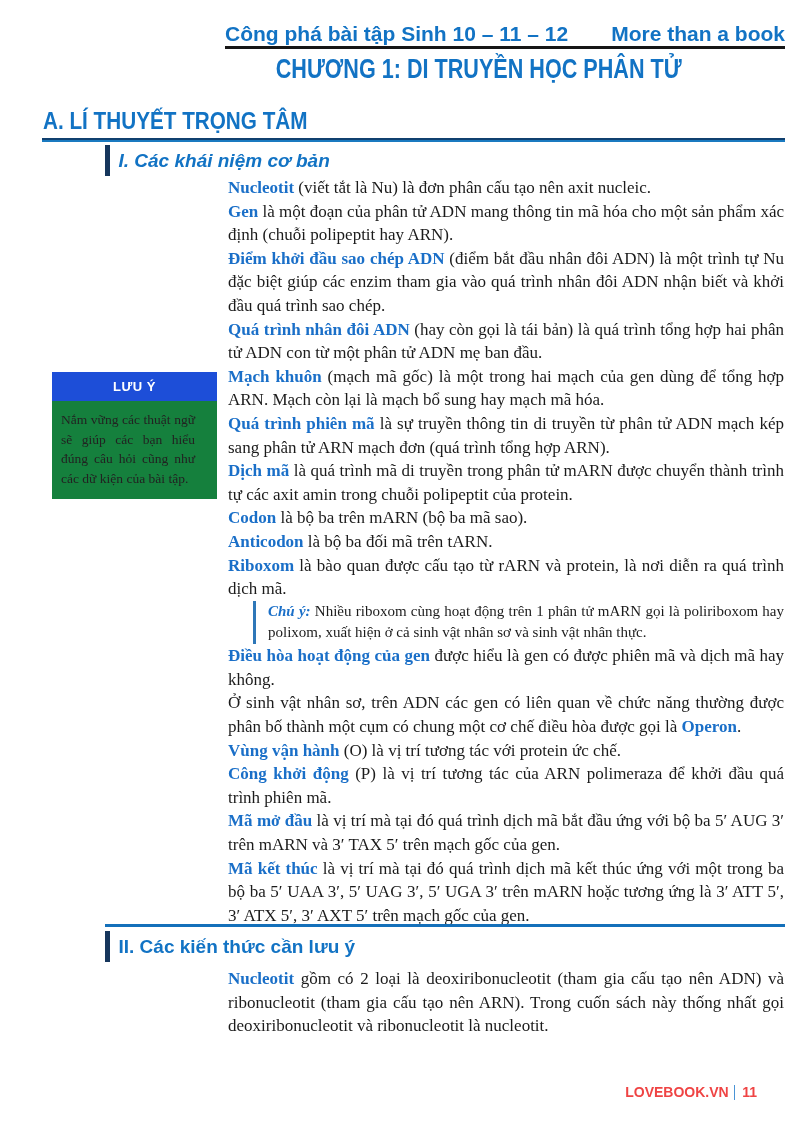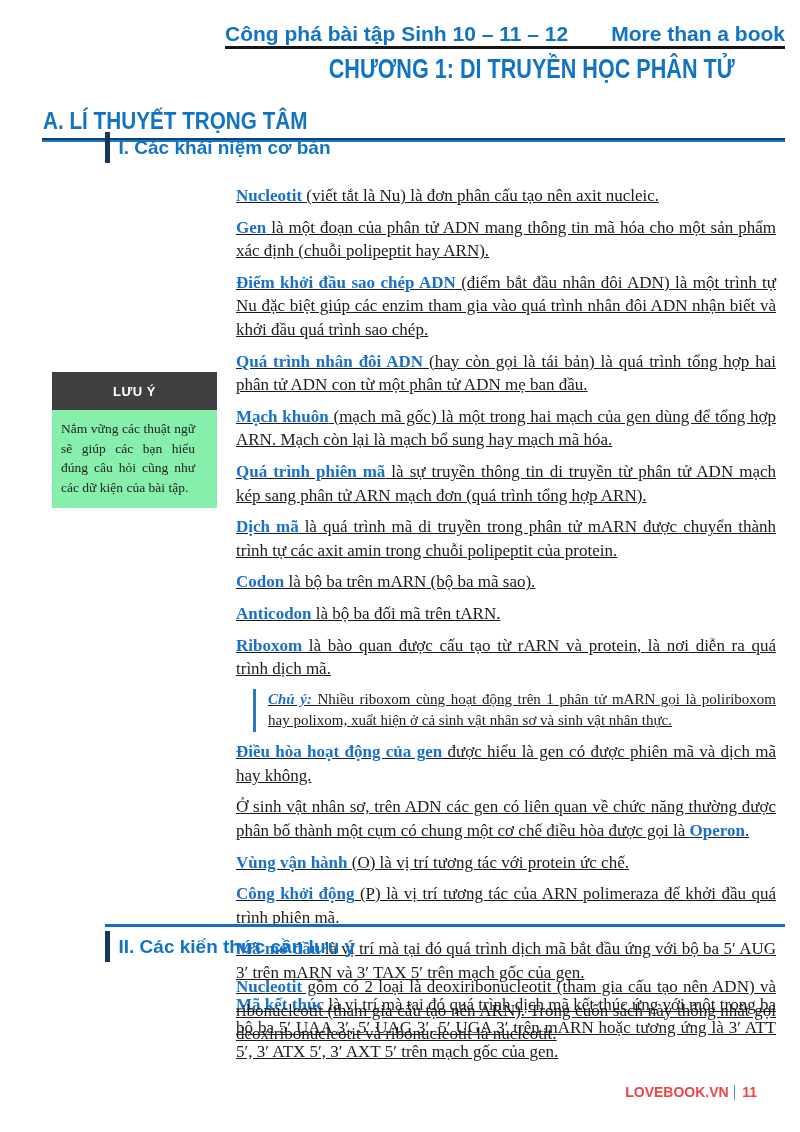--- a/index.html
+++ b/index.html
@@ -14,21 +14,21 @@
     display:flex; justify-content:space-between; align-items:baseline;
     font-family:"Liberation Sans", sans-serif; font-weight:bold;
     font-size:21px; color:#1273c4;
   }
   .header-rule {
     position:absolute; left:225px; top:46px; width:560px; height:2.5px;
     background:#161616;
   }
   
   .chapter-title {
-    position:absolute; left:225px; top:54px; width:560px; text-align:right;
+    position:absolute; left:225px; top:54px; width:560px; text-align:left;
   }
   .chapter-title > span {
     display:inline-block; transform:scaleX(.8); transform-origin:center;
     font-family:"Liberation Sans", sans-serif; font-weight:800;
     font-size:27px; letter-spacing:0px; color:#1273c4; white-space:nowrap;
   }
   
   .section-a {
     position:absolute; left:43px; top:108px;text-decoration:underline;
   }
@@ -43,49 +43,49 @@
   }
   
   .roman-heading { position:absolute; display:flex; align-items:center; }
   .roman-heading .vbar {
     width:4.5px; height:31px; background:#16365c; margin-right:9px; flex:none;
   }
   .roman-heading .h-text {
     font-family:"Liberation Sans", sans-serif; font-weight:bold;
     font-size:19px; color:#1273c4; white-space:nowrap;
   }
-  #heading-1 { left:105px; top:132px; }
+  #heading-1 { left:105px; top:145px;font-style:italic; }
   #heading-2 { left:105px; top:931px; }
   .sec2-topline {
     position:absolute; left:105px; top:924px; width:680px; height:2.5px;
     background:#1470ba;
   }
   
   .body-col {
     position:absolute; left:228px; width:556px;
     font-size:17px; line-height:23.6px; text-align:justify; color:#1b1b1b;
   }
   #col-1 { top:176px; }
   #col-2 { top:967px; }
-  .body-col p { margin:8px;text-decoration:underline; }
+  .body-col p { margin:0; }
   .kw { color:#1a6fc8; font-weight:bold; }
   .kwi { color:#1a6fc8; font-weight:bold; font-style:italic; }
   p.note {
     margin-left:25px; border-left:3px solid #2e77b8; padding-left:12px;
     font-size:15px; line-height:21.8px;
   }
   
   .sidebar-note { position:absolute; left:52px; top:372px; width:165px; }
   .sidebar-note .note-header {
-    height:38px; background:#404040; color:#ffffff;
+    height:29px; background:#1d4ed8; color:#ffffff;
     font-family:"Liberation Sans", sans-serif; font-weight:bold; font-size:13px;
     display:flex; align-items:center; justify-content:center; letter-spacing:.5px;
   }
   .sidebar-note .note-body {
-    background:#86efac; padding:9px 22px 11px 9px;
+    background:#15803d; padding:9px 22px 11px 9px;
     font-size:13.5px; line-height:19.5px; text-align:justify; color:#222222;
   }
   
   .page-footer {
     position:absolute; top:1084px; right:43px;
     font-family:"Liberation Sans", sans-serif; font-weight:bold;
     font-size:14px; color:#ef4444; display:flex; align-items:center;
   }
   .page-footer .pipe {
     display:inline-block; width:1.5px; height:15px; background:#4a94d6;

